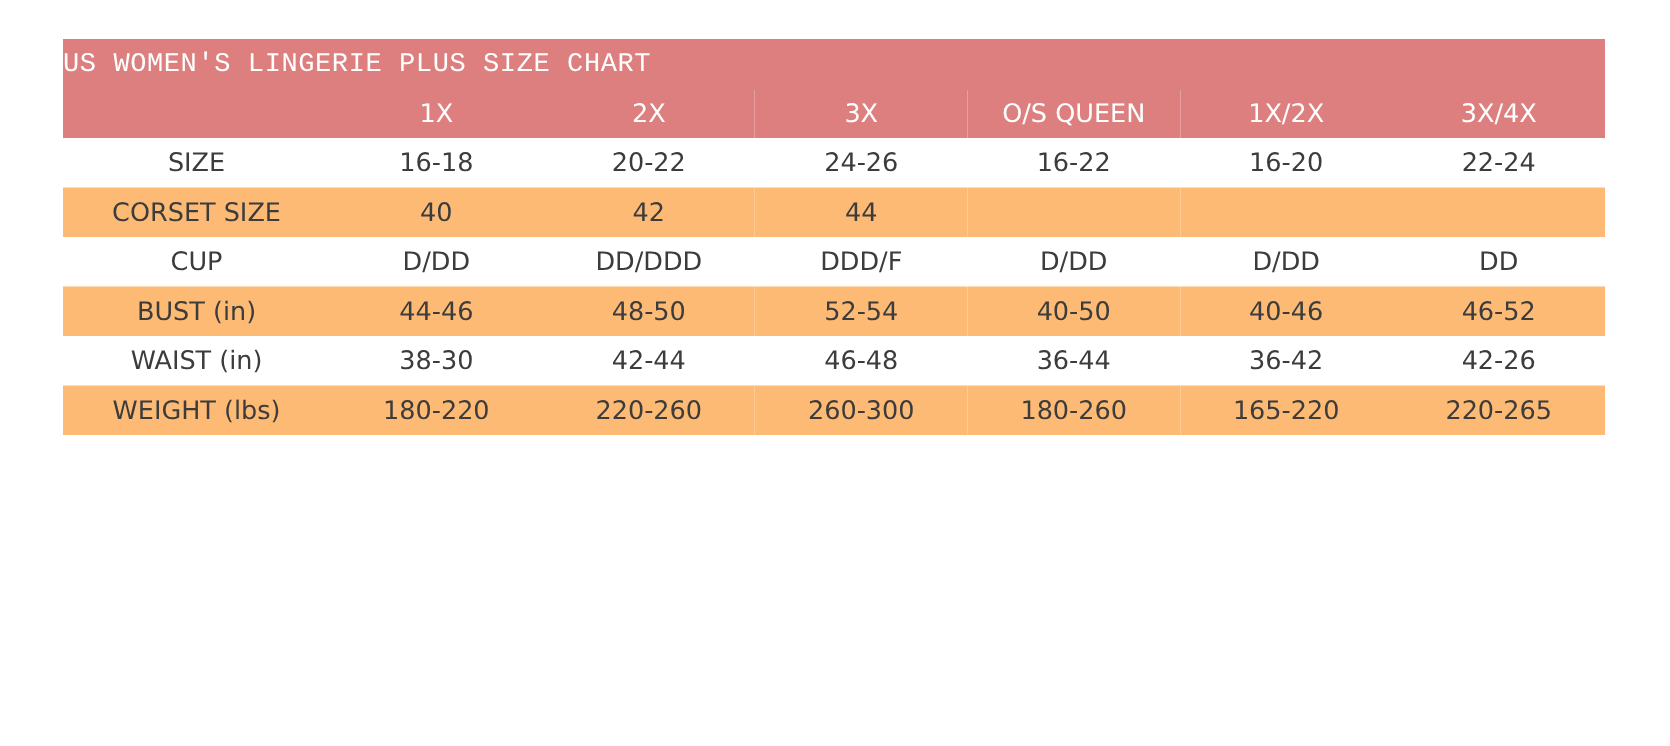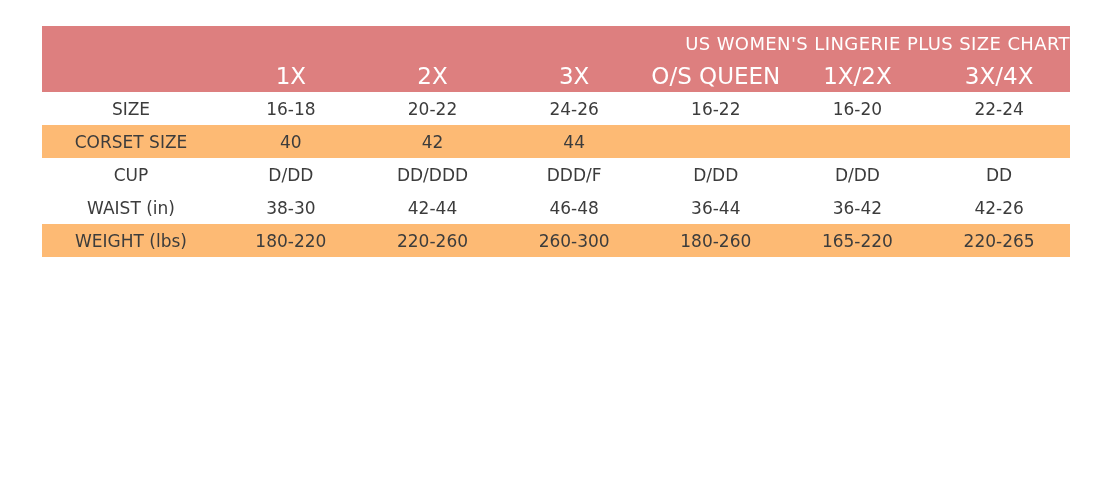--- a/index.html
+++ b/index.html
@@ -29,32 +29,33 @@
     table-layout: fixed;
   }
   .chart td, .chart th {
     padding: 0;
     margin: 0;
     border: none;
   }
   .title-row td {
     background: #dd7f7f;
     color: #ffffff;
-    text-align: right;
+    text-align: left;
     font-size: 18px;
     letter-spacing: 0.4px;
     height: 34px;
     vertical-align: middle;
     font-weight: normal;
+    font-family: Liberation Mono, monospace;
   }
   .head-row td {
     background: #dd7f7f;
     color: #ffffff;
     text-align: center;
-    font-size: 23px;
+    font-size: 17px;
     height: 32px;
     vertical-align: middle;
     font-weight: normal;
   }
   .head-row td.rowlabel {
     background: #dd7f7f;
   }
   .data-row td {
     text-align: center;
     font-size: 17px;
@@ -125,20 +126,29 @@
       <tr class="data-row">
         <td class="rowlabel">CUP</td>
         <td>D/DD</td>
         <td>DD/DDD</td>
         <td>DDD/F</td>
         <td>D/DD</td>
         <td>D/DD</td>
         <td>DD</td>
       </tr>
 
+      <tr class="data-row alt">
+        <td class="rowlabel">BUST (in)</td>
+        <td>44-46</td>
+        <td>48-50</td>
+        <td>52-54</td>
+        <td>40-50</td>
+        <td>40-46</td>
+        <td>46-52</td>
+      </tr>
 
       <tr class="data-row">
         <td class="rowlabel">WAIST (in)</td>
         <td>38-30</td>
         <td>42-44</td>
         <td>46-48</td>
         <td>36-44</td>
         <td>36-42</td>
         <td>42-26</td>
       </tr>

